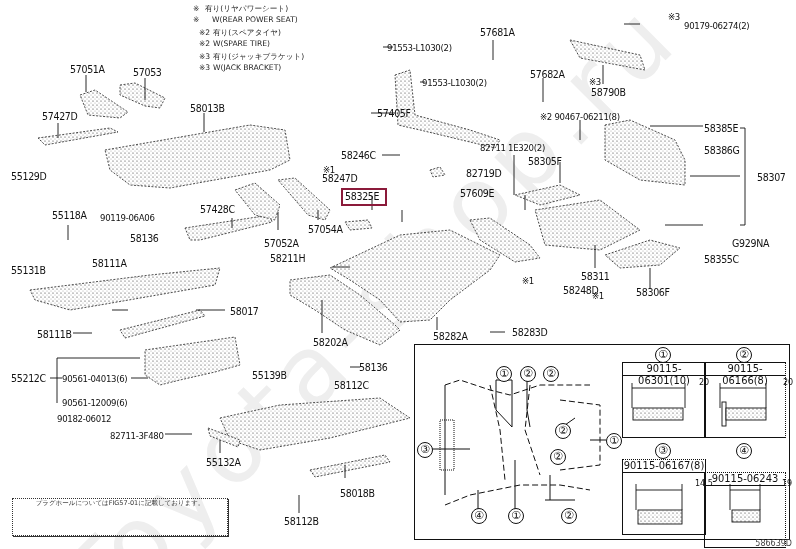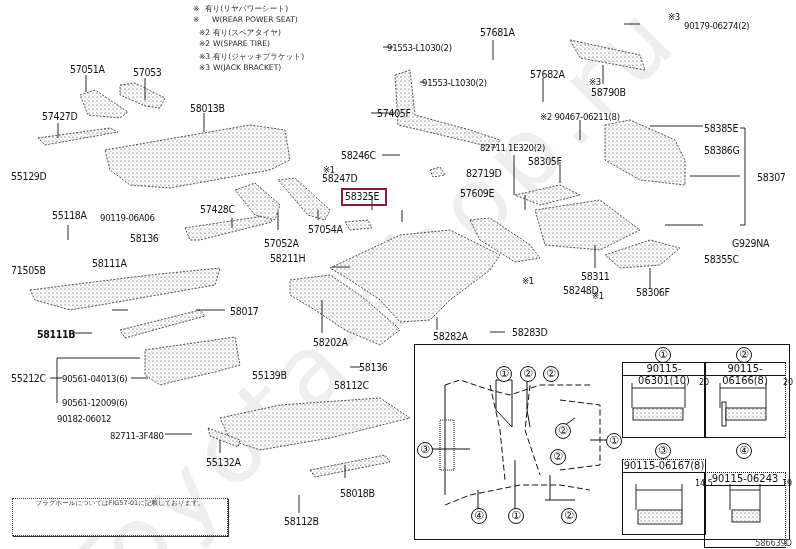--- a/index.html
+++ b/index.html
@@ -193,23 +193,23 @@
 <div class="lbl" style="left:42px;top:110px;">57427D</div>
 <div class="lbl" style="left:190px;top:102px;">58013B</div>
 <div class="lbl" style="left:11px;top:170px;">55129D</div>
 <div class="lbl" style="left:52px;top:209px;">55118A</div>
 <div class="lbl sm" style="left:100px;top:212px;">90119-06A06</div>
 <div class="lbl" style="left:200px;top:203px;">57428C</div>
 <div class="lbl" style="left:264px;top:237px;">57052A</div>
 <div class="lbl" style="left:308px;top:223px;">57054A</div>
 <div class="lbl" style="left:130px;top:232px;">58136</div>
 <div class="lbl" style="left:92px;top:257px;">58111A</div>
-<div class="lbl" style="left:11px;top:264px;">71505B</div>
+<div class="lbl" style="left:11px;top:264px;">55131B</div>
 <div class="lbl" style="left:230px;top:305px;">58017</div>
-<div class="lbl" style="left:37px;top:328px;font-weight:bold;">58111B</div>
+<div class="lbl" style="left:37px;top:328px;">58111B</div>
 <div class="lbl" style="left:11px;top:372px;">55212C</div>
 <div class="lbl sm" style="left:62px;top:373px;">90561-04013(6)</div>
 <div class="lbl sm" style="left:62px;top:397px;">90561-12009(6)</div>
 <div class="lbl sm" style="left:57px;top:413px;">90182-06012</div>
 <div class="lbl sm" style="left:110px;top:430px;">82711-3F480</div>
 <div class="lbl" style="left:252px;top:369px;">55139B</div>
 <div class="lbl" style="left:290px;top:379px;margin-left:44px;">58112C</div>
 <div class="lbl" style="left:359px;top:361px;">58136</div>
 <div class="lbl" style="left:206px;top:456px;">55132A</div>
 <div class="lbl" style="left:340px;top:487px;">58018B</div>

